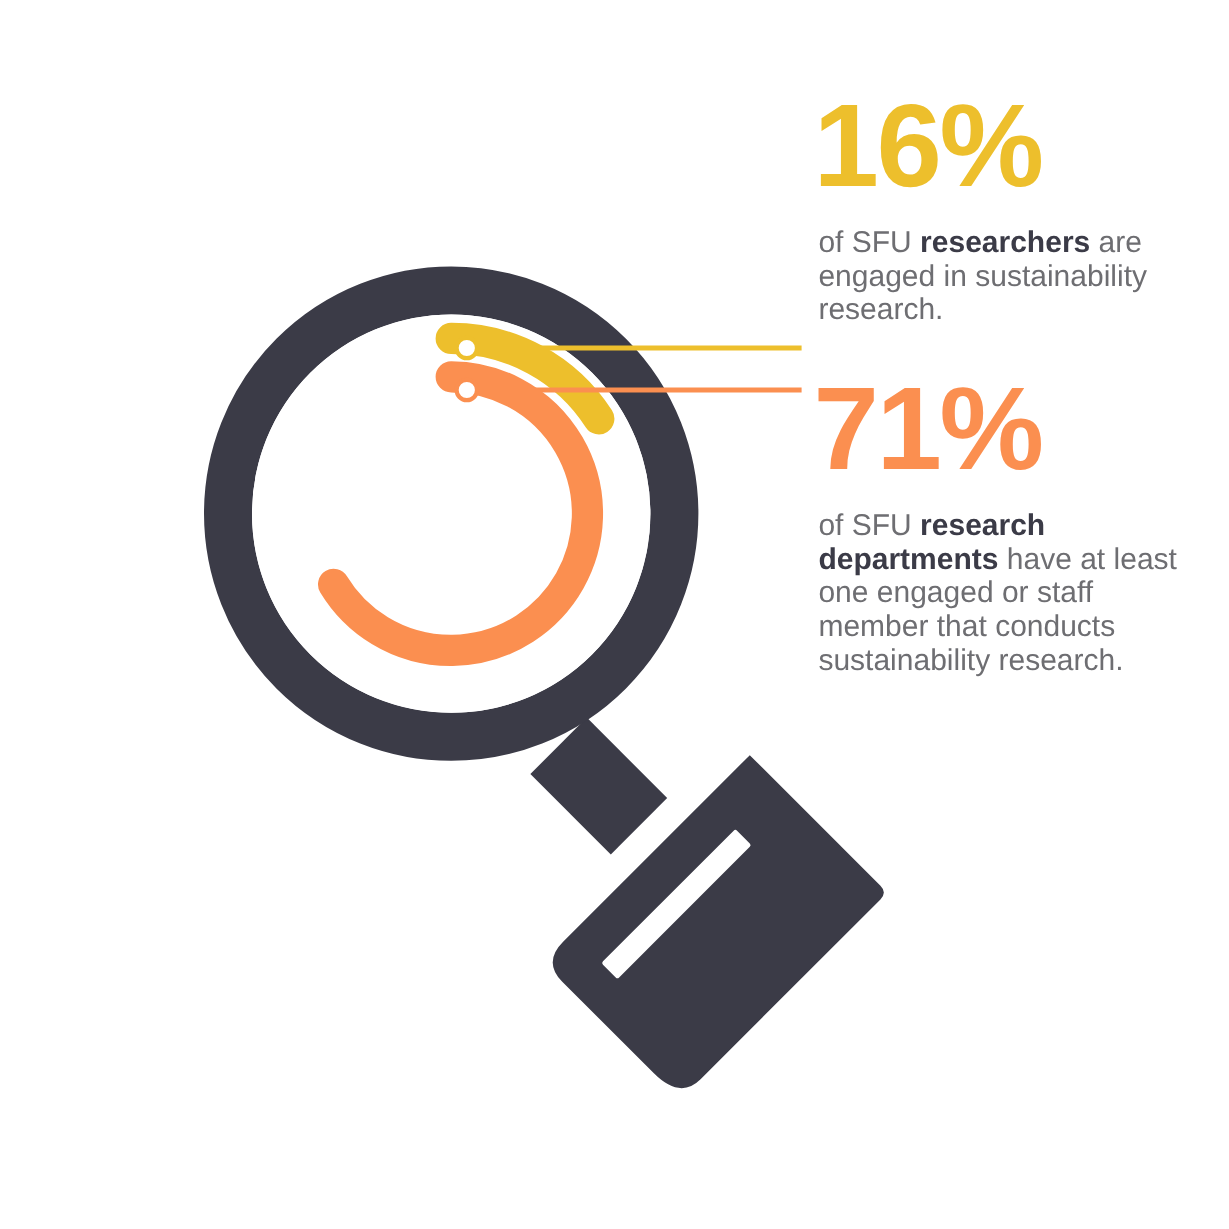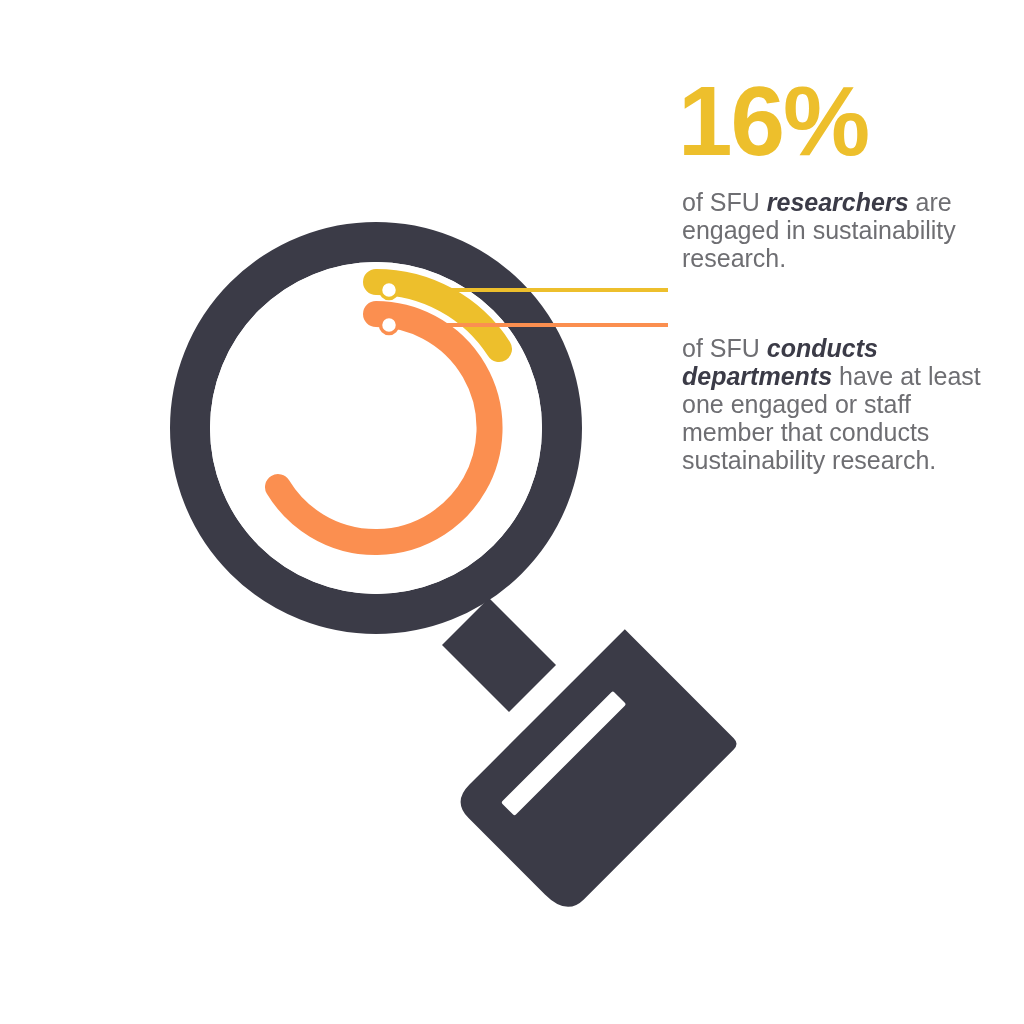--- a/index.html
+++ b/index.html
@@ -52,21 +52,20 @@
     font-family: "Liberation Sans", sans-serif;
     font-size: 25px;
     line-height: 28px;
     color: #6E6E72;
     margin-top: 22px;
     font-weight: normal;
   }
   .stat-desc b {
     color: #3B3B47;
     font-weight: bold;
-    font-style: italic;
   }
 </style>
 </head>
 <body>
 
 <div id="stage">
 
   <svg id="art" viewBox="0 0 1024 1024" xmlns="http://www.w3.org/2000/svg">
 
     <g>
@@ -108,18 +107,19 @@
   </svg>
 
   <div class="stat-block" id="stat-block-1">
     <div class="stat-value" id="stat-value-1">16%</div>
     <div class="stat-desc">
       <span>of SFU </span><b>researchers</b><span> are engaged in sustainability research.</span>
     </div>
   </div>
 
   <div class="stat-block" id="stat-block-2">
+    <div class="stat-value" id="stat-value-2">71%</div>
     <div class="stat-desc">
-      <span>of SFU </span><b>conducts departments</b><span> have at least one engaged or staff member that conducts sustainability research.</span>
+      <span>of SFU </span><b>research departments</b><span> have at least one engaged or staff member that conducts sustainability research.</span>
     </div>
   </div>
 
 </div>
 
 </body></html>

